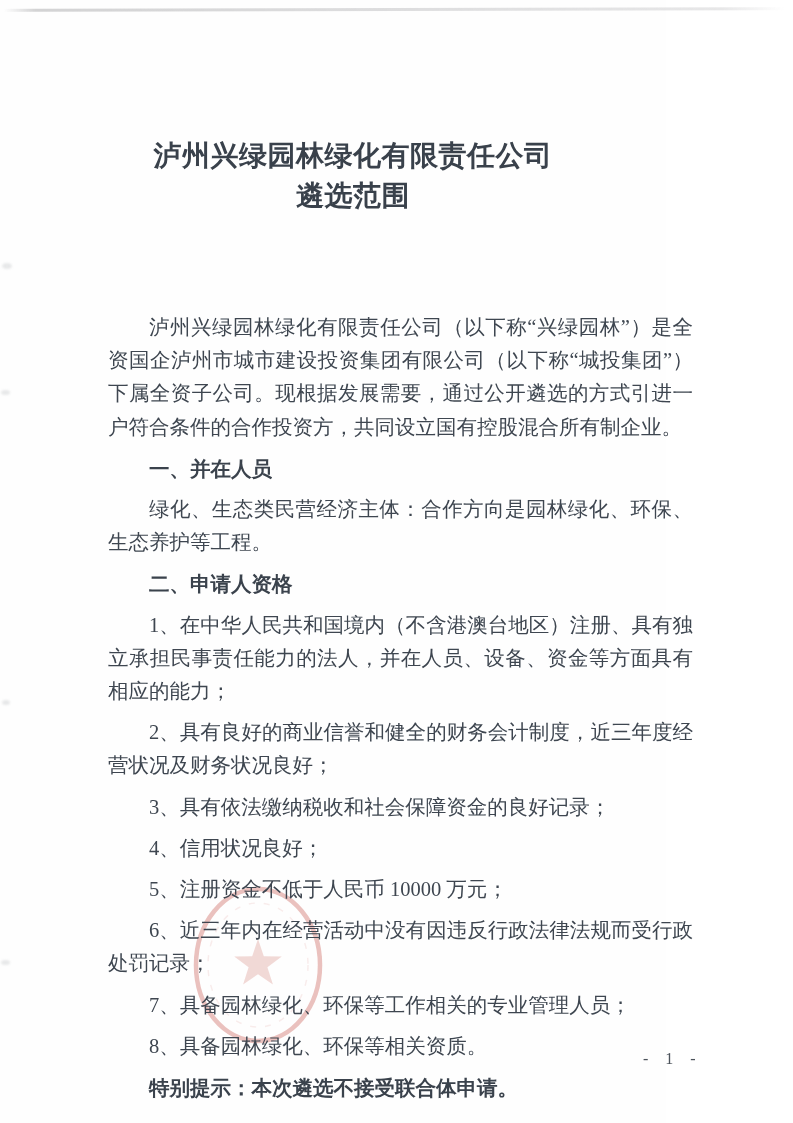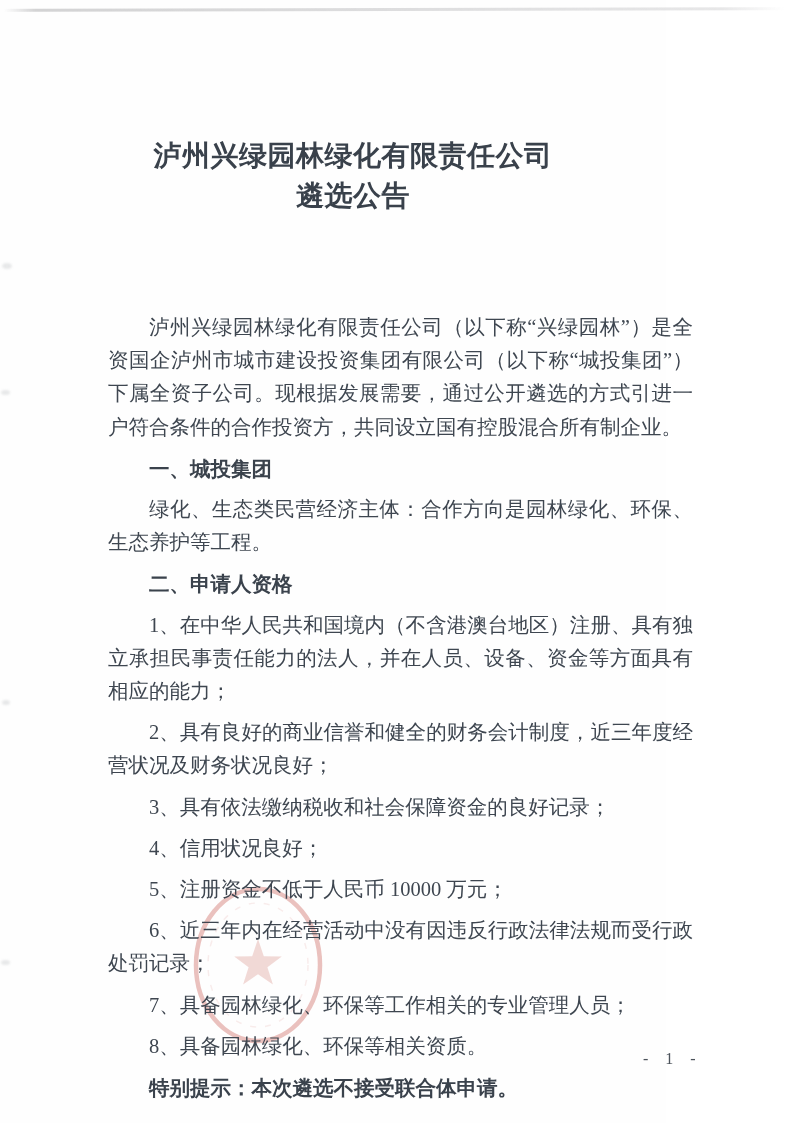--- a/index.html
+++ b/index.html
@@ -93,26 +93,26 @@
   <div class="smudge" style="top:960px; left:1px;  width:9px;  height:5px;"></div>
 
   <svg class="seal" viewBox="0 0 138 168">
     <ellipse cx="68" cy="84" rx="62" ry="76" fill="none" stroke-width="4.5" opacity="0.42" stroke="#c5544b"></ellipse>
     <ellipse cx="68" cy="84" rx="50" ry="62" fill="none" stroke-width="1.5" opacity="0.12" stroke-dasharray="6 9" stroke="#c5544b"></ellipse>
     <path d="M68,58 L62.2,75.3 L44.2,75.6 L58.6,86.3 L53.1,103.4 L68,93.2 L82.9,103.4 L77.4,86.3 L91.8,75.6 L73.8,75.3 Z" opacity="0.26" fill="#c5544b"></path>
   </svg>
 
   <div class="title-block">
     <div>泸州兴绿园林绿化有限责任公司</div>
-    <div>遴选公告</div>
+    <div>遴选范围</div>
   </div>
 
   <div class="content">
     <p class="body">泸州兴绿园林绿化有限责任公司（以下称“兴绿园林”）是全资国企泸州市城市建设投资集团有限公司（以下称“城投集团”）下属全资子公司。现根据发展需要，通过公开遴选的方式引进一户符合条件的合作投资方，共同设立国有控股混合所有制企业。</p>
-    <p class="heading">一、城投集团</p>
+    <p class="heading">一、并在人员</p>
     <p class="body">绿化、生态类民营经济主体：合作方向是园林绿化、环保、生态养护等工程。</p>
     <p class="heading">二、申请人资格</p>
     <p class="body">1、在中华人民共和国境内（不含港澳台地区）注册、具有独立承担民事责任能力的法人，并在人员、设备、资金等方面具有相应的能力；</p>
     <p class="body">2、具有良好的商业信誉和健全的财务会计制度，近三年度经营状况及财务状况良好；</p>
     <p class="body">3、具有依法缴纳税收和社会保障资金的良好记录；</p>
     <p class="body">4、信用状况良好；</p>
     <p class="body">5、注册资金不低于人民币 10000 万元；</p>
     <p class="body">6、近三年内在经营活动中没有因违反行政法律法规而受行政处罚记录；</p>
     <p class="body">7、具备园林绿化、环保等工作相关的专业管理人员；</p>
     <p class="body">8、具备园林绿化、环保等相关资质。</p>

